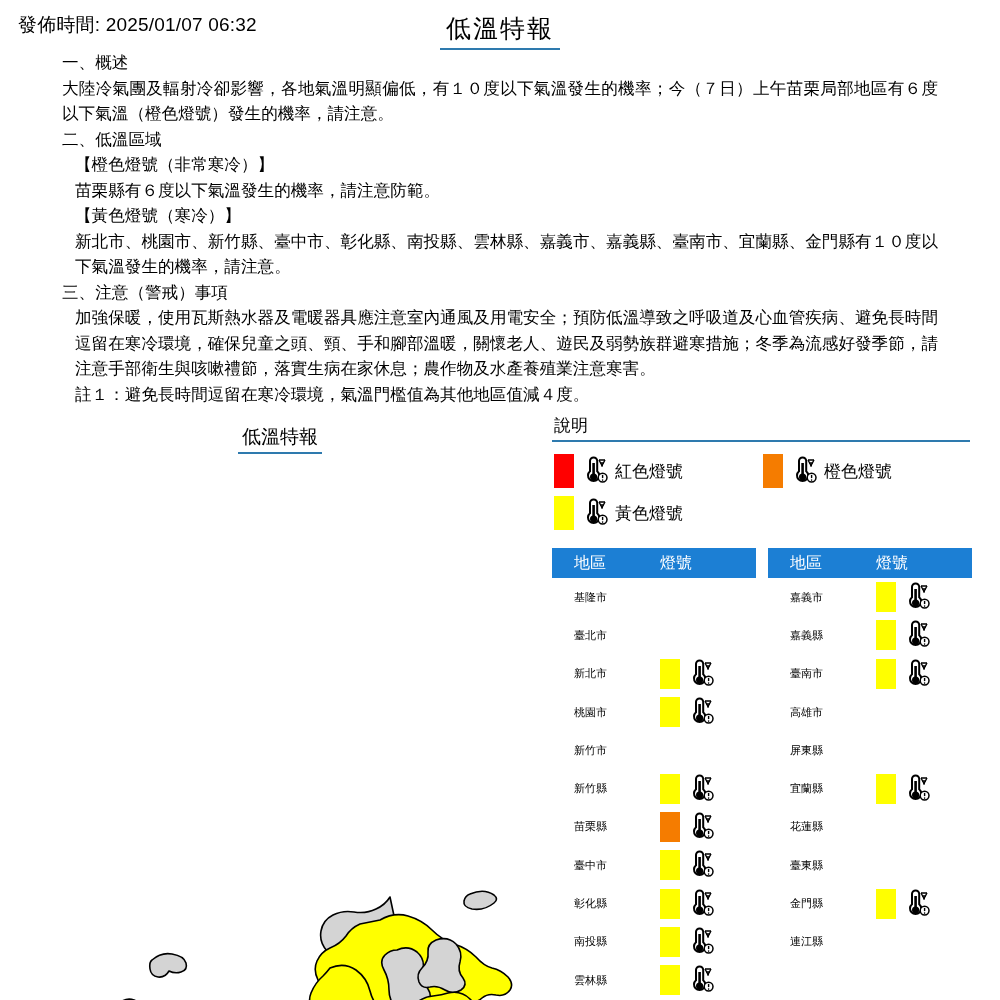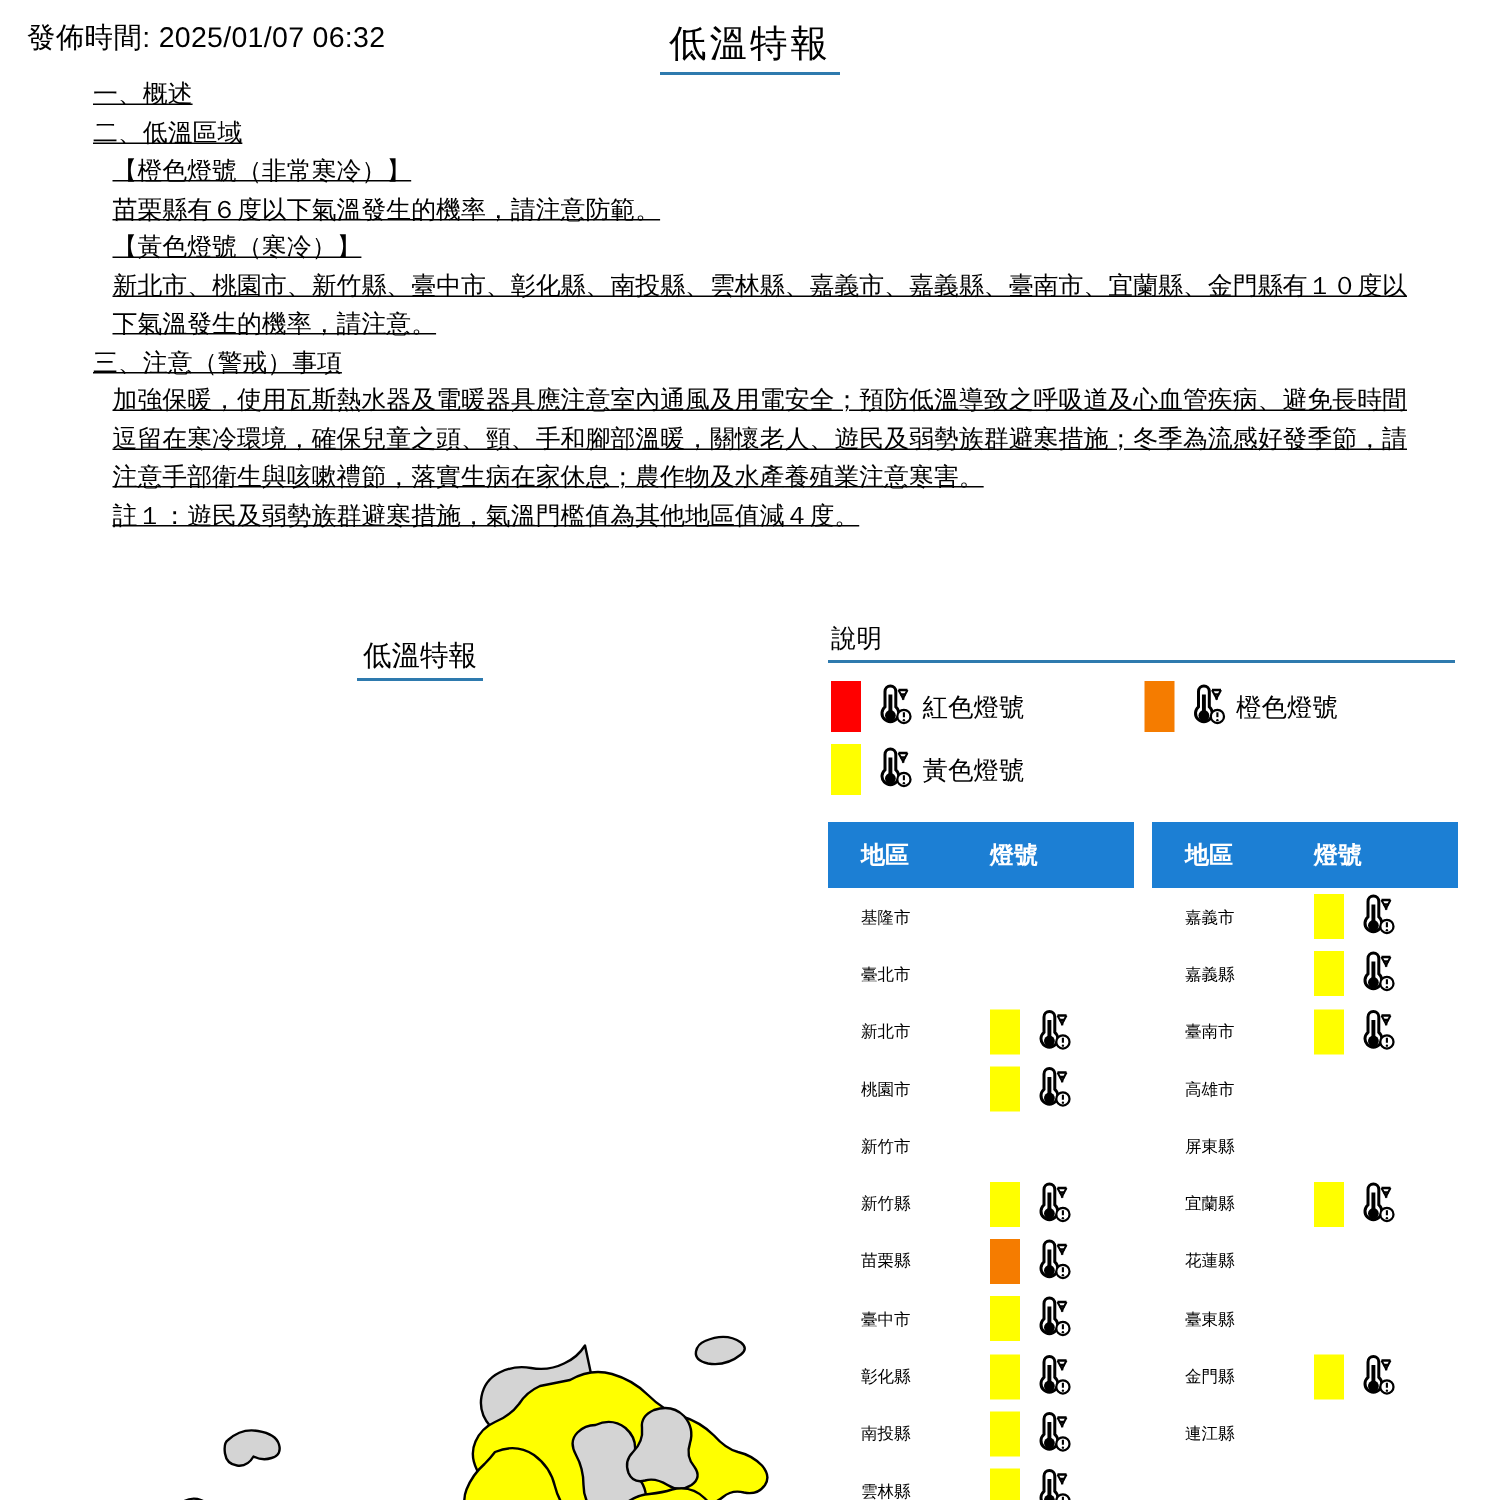--- a/index.html
+++ b/index.html
@@ -26,21 +26,21 @@
   }
   .main-title span.tl{
     display:inline-block;
     border-bottom:2.5px solid #2e7aae;
     padding:0 6px 3px 6px;
   }
 
   
   .doc{
     position:absolute;left:0;top:50px;width:1000px;
-    font-size:16.6px;line-height:25.5px;text-decoration:underline;
+    font-size:16.6px;line-height:25.5px;
   }
   .sec-head{margin:0 0 0 62px;}
   .para{margin:0 62px 0 62px;text-align:justify;}
   .para.ind{margin-left:75px;}
   .note{margin:0 62px 0 75px;}
 
   
   .map-panel{position:absolute;left:0;top:418px;width:558px;height:582px;}
   .map-title{
     position:absolute;left:0;top:6px;width:560px;text-align:center;
@@ -66,22 +66,22 @@
   .swatch{
     width:20px;height:34px;border:0;flex:0 0 auto;margin-left:2px;
   }
   .legend-item .thermo{margin:0 6px 0 5px;}
   .legend-label{font-size:17px;}
 
   
   .tables{display:flex;width:420px;gap:12px;}
   .tbl{width:204px;}
   .thead{
-    background:#1c7fd4;color:#fff;height:44px;
-    display:flex;align-items:center;font-size:16px;font-weight:bold;
+    background:#1c7fd4;color:#fff;height:30px;
+    display:flex;align-items:center;font-size:16px;
   }
   .thead .c1{width:108px;padding-left:22px;box-sizing:border-box;}
   .thead .c2{width:96px;}
   .trow{
     height:38.3px;display:flex;align-items:center;font-size:11px;
   }
   .trow .c1{width:108px;padding-left:22px;box-sizing:border-box;white-space:nowrap;}
   .trow .c2{width:96px;display:flex;align-items:center;}
   .cell-sw{width:20px;height:30px;flex:0 0 auto;}
   .cell-th{margin-left:5px;}
@@ -93,28 +93,29 @@
 <div class="page">
 
   <div class="issued">發佈時間: 2025/01/07 06:32</div>
 
   <div class="main-title">
     <span class="tl">低溫特報</span>
   </div>
 
   <div class="doc">
     <div class="sec-head">一、概述</div>
+    <div class="para">大陸冷氣團及輻射冷卻影響，各地氣溫明顯偏低，有１０度以下氣溫發生的機率；今（７日）上午苗栗局部地區有６度以下氣溫（橙色燈號）發生的機率，請注意。</div>
     <div class="sec-head">二、低溫區域</div>
     <div class="para ind">【橙色燈號（非常寒冷）】</div>
     <div class="para ind">苗栗縣有６度以下氣溫發生的機率，請注意防範。</div>
     <div class="para ind">【黃色燈號（寒冷）】</div>
     <div class="para ind">新北市、桃園市、新竹縣、臺中市、彰化縣、南投縣、雲林縣、嘉義市、嘉義縣、臺南市、宜蘭縣、金門縣有１０度以下氣溫發生的機率，請注意。</div>
     <div class="sec-head">三、注意（警戒）事項</div>
     <div class="para ind">加強保暖，使用瓦斯熱水器及電暖器具應注意室內通風及用電安全；預防低溫導致之呼吸道及心血管疾病、避免長時間逗留在寒冷環境，確保兒童之頭、頸、手和腳部溫暖，關懷老人、遊民及弱勢族群避寒措施；冬季為流感好發季節，請注意手部衛生與咳嗽禮節，落實生病在家休息；農作物及水產養殖業注意寒害。</div>
-    <div class="note">註１：遊民及弱勢族群避寒措施，氣溫門檻值為其他地區值減４度。</div>
+    <div class="note">註１：避免長時間逗留在寒冷環境，氣溫門檻值為其他地區值減４度。</div>
   </div>
 
   <div class="map-panel">
     <div class="map-title">
       <span class="tl">低溫特報</span>
     </div>
 
     <svg class="map-svg" width="558" height="552" viewBox="0 0 558 552">
       <g stroke="#000" stroke-width="1.6" stroke-linejoin="round" fill="#d4d4d4">
 

